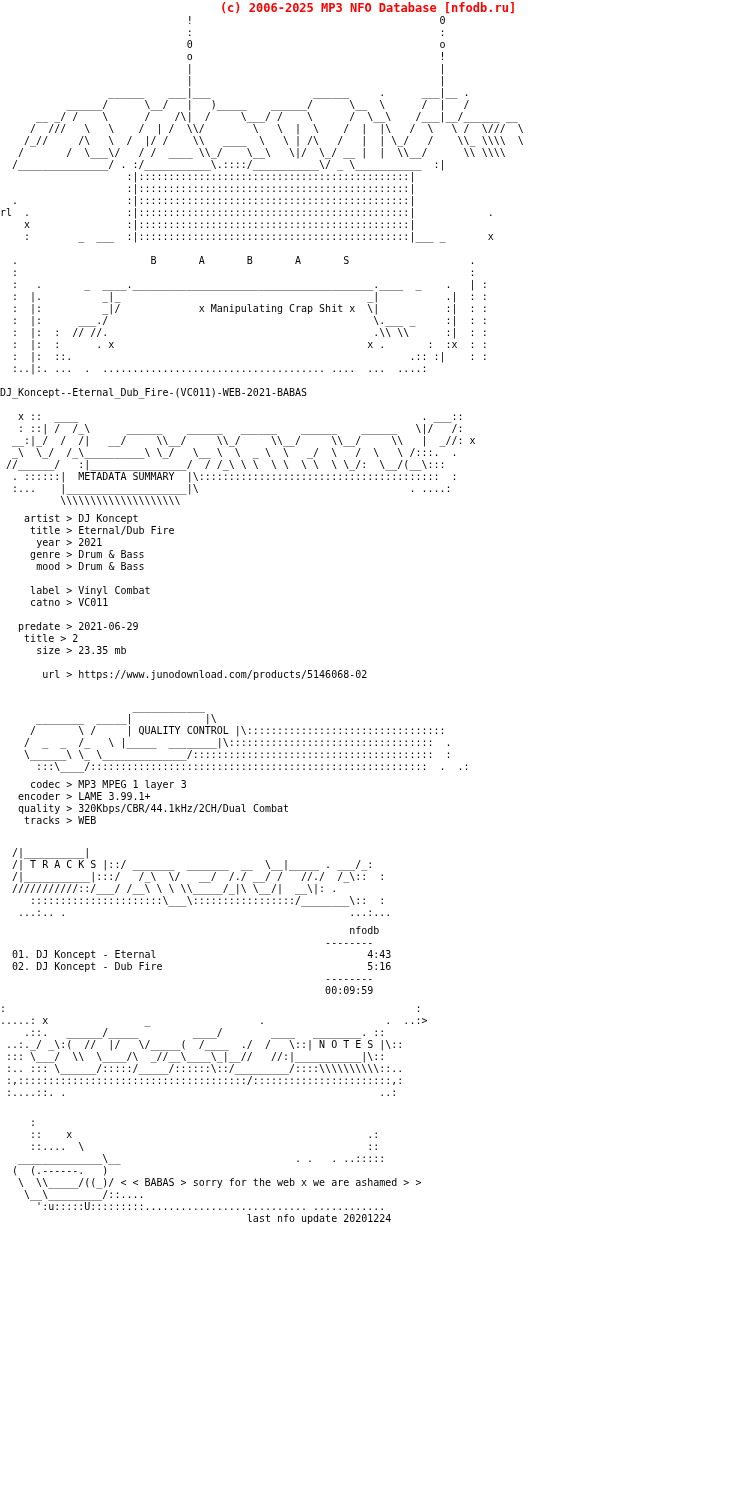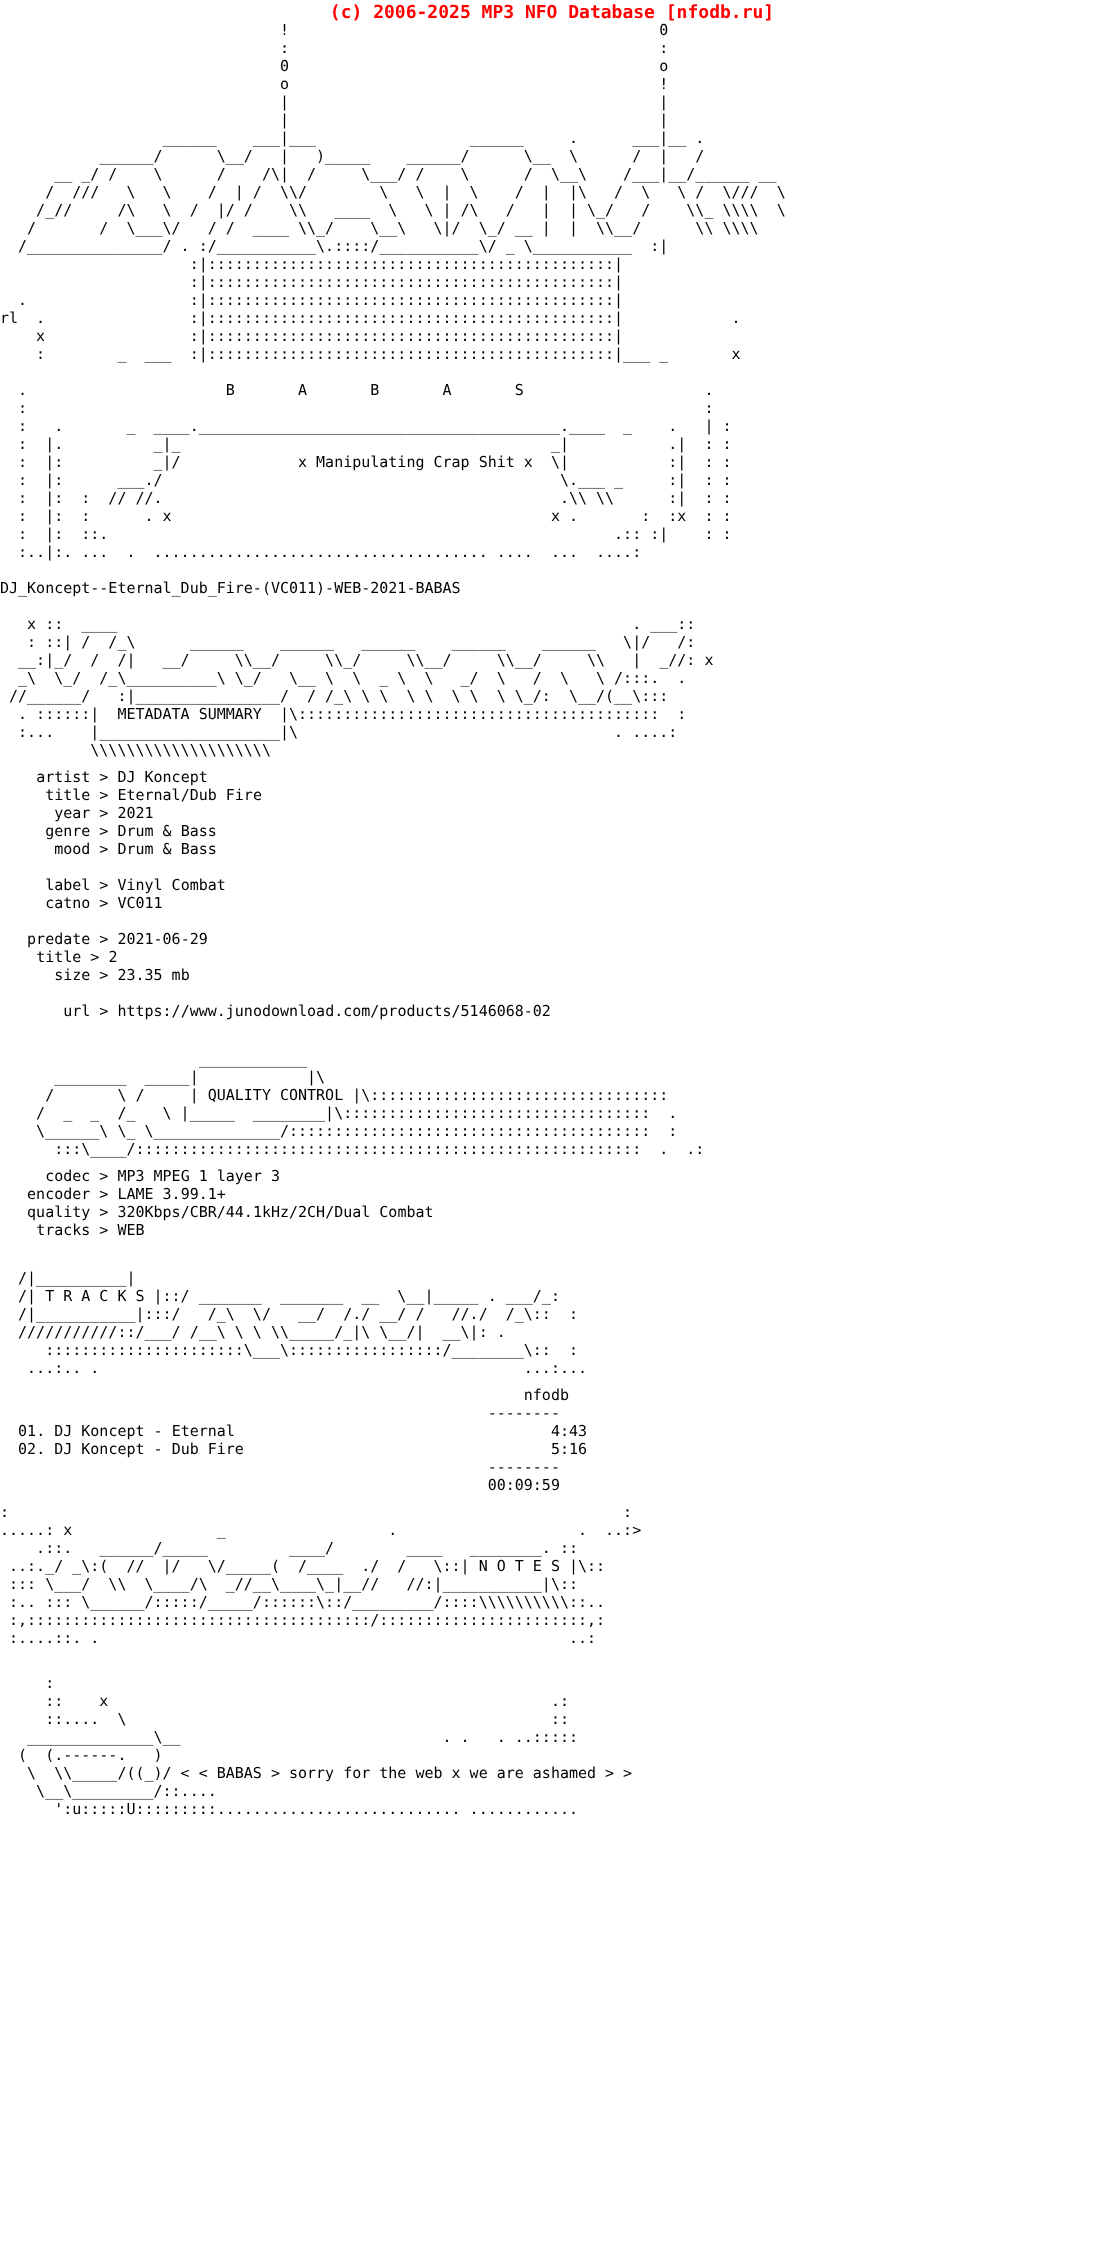--- a/index.html
+++ b/index.html
@@ -182,14 +182,15 @@
   <pre class="art">     :
      ::    x                                                 .:
      ::....  \                                               ::
    ______________\__                             . .   . ..:::::
   (  (.------.   )
    \  \\_____/((_)/ &lt; &lt; BABAS &gt; sorry for the web x we are ashamed &gt; &gt;
     \__\_________/::....
       ':u:::::U:::::::::........................... ............
 </pre>
 
+  <pre class="art">                                         <span>last nfo update 20201224</span></pre>
 
 </div>
 
 </body></html>

